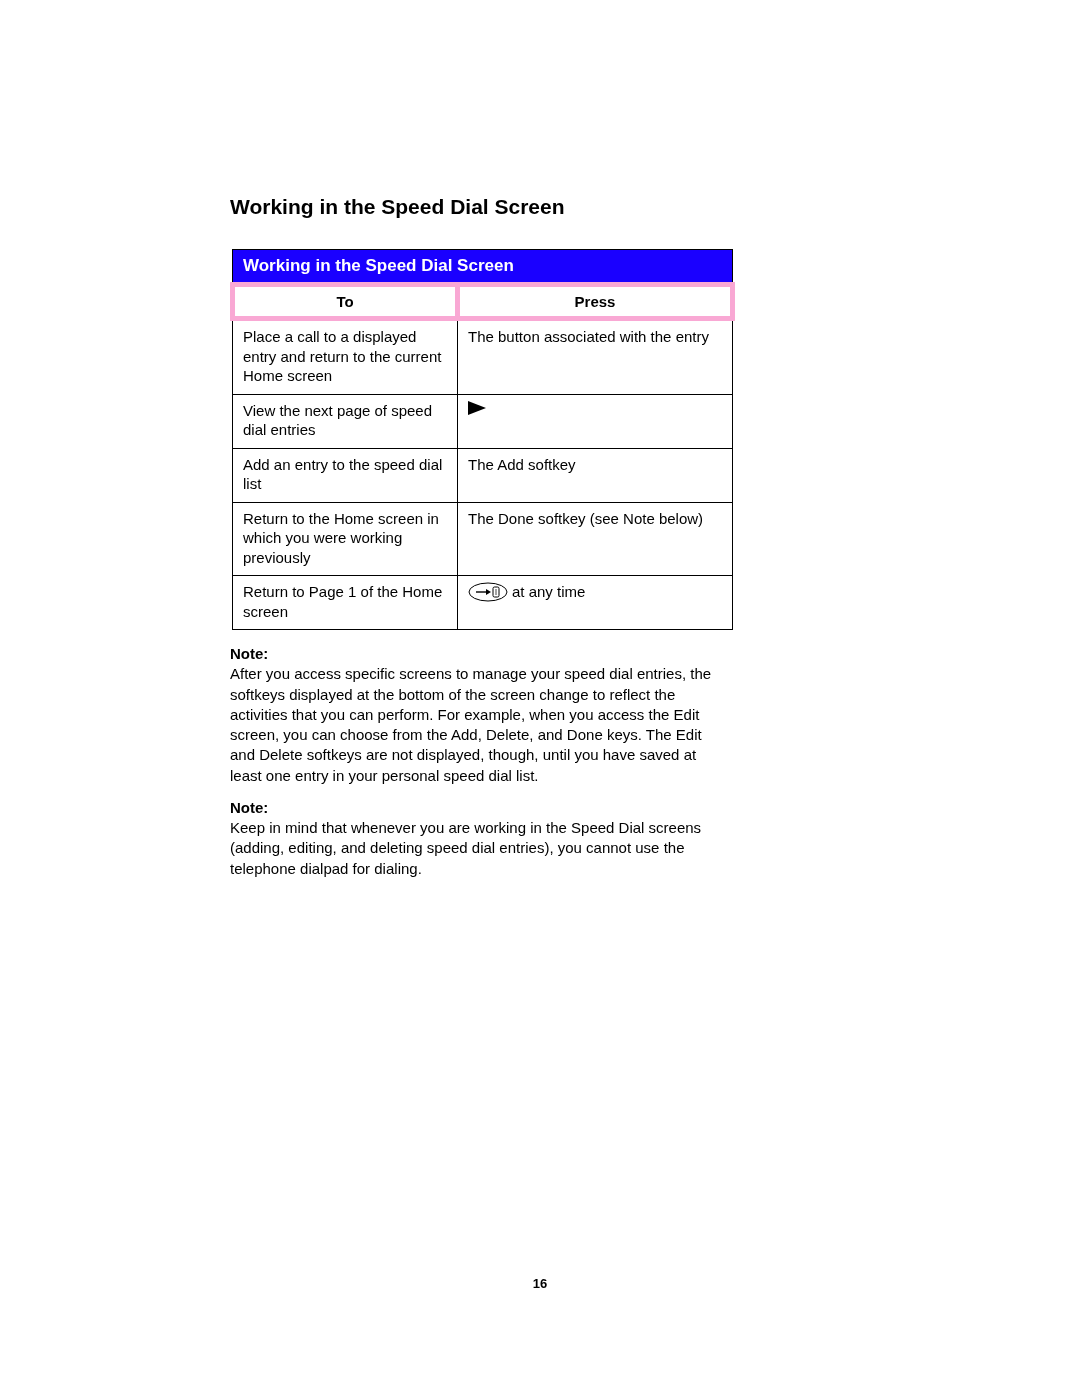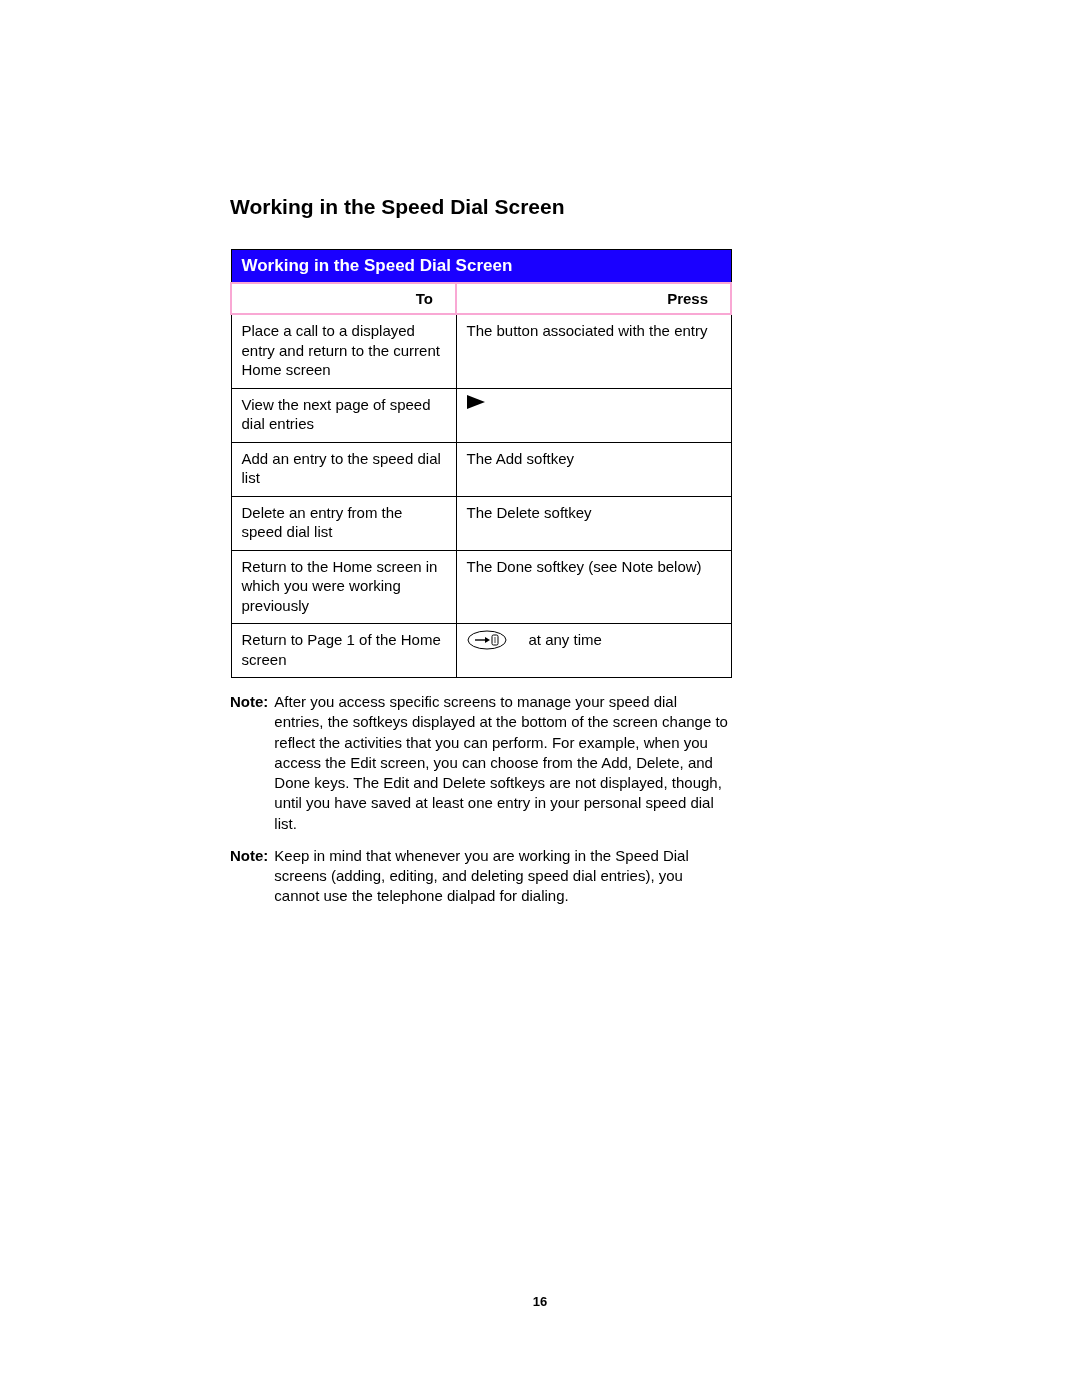--- a/index.html
+++ b/index.html
@@ -36,59 +36,60 @@
     font-weight: bold;
     font-size: 17px;
     padding: 6px 10px;
     border-left: 1px solid #000;
     border-right: 1px solid #000;
     border-top: 1px solid #000;
   }
   .table-header-row th {
     font-weight: bold;
     font-size: 15px;
-    text-align: right;
+    text-align: center;
     padding: 6px 22px;
-    border: 2px solid #f9a8d4;
+    border: 5px solid #f9a8d4;
     vertical-align: top;
   }
   .data-row td {
     font-size: 15px;
     line-height: 1.3;
     padding: 6px 10px 8px 10px;
     border: 1px solid #000;
     vertical-align: top;
   }
   .icon-cell {
     display: flex;
     align-items: center;
-    gap: 22px;
+    gap: 4px;
   }
   .notes {
     width: 500px;
     margin-top: 14px;
   }
   .note-block {
     display: flex;
     font-size: 15px;
     line-height: 1.35;
     margin-bottom: 12px;
+    flex-direction: column;
   }
   .note-label {
     font-weight: bold;
     flex: 0 0 auto;
     padding-right: 6px;
     white-space: nowrap;
   }
   .note-body {
     flex: 1 1 auto;
   }
   .page-number {
     position: absolute;
-    bottom: 88px;
+    bottom: 106px;
     left: 0;
     width: 100%;
     text-align: center;
     font-size: 13px;
     font-weight: bold;
   }
   svg { display: block; }
   .inline-svg { display: inline-block; vertical-align: middle; }
 </style>
 </head>
@@ -130,24 +131,20 @@
       </td>
     </tr>
 
 
     <tr class="data-row">
       <td>Add an entry to the speed dial list</td>
       <td>The Add softkey</td>
     </tr>
 
 
-    <tr class="data-row">
-      <td>Delete an entry from the speed dial list</td>
-      <td>The Delete softkey</td>
-    </tr>
 
     <tr class="data-row">
       <td>Return to the Home screen in which you were working previously</td>
       <td>The Done softkey (see Note below)</td>
     </tr>
 
     <tr class="data-row">
       <td>Return to Page 1 of the Home screen</td>
       <td>
         <span class="icon-cell">

